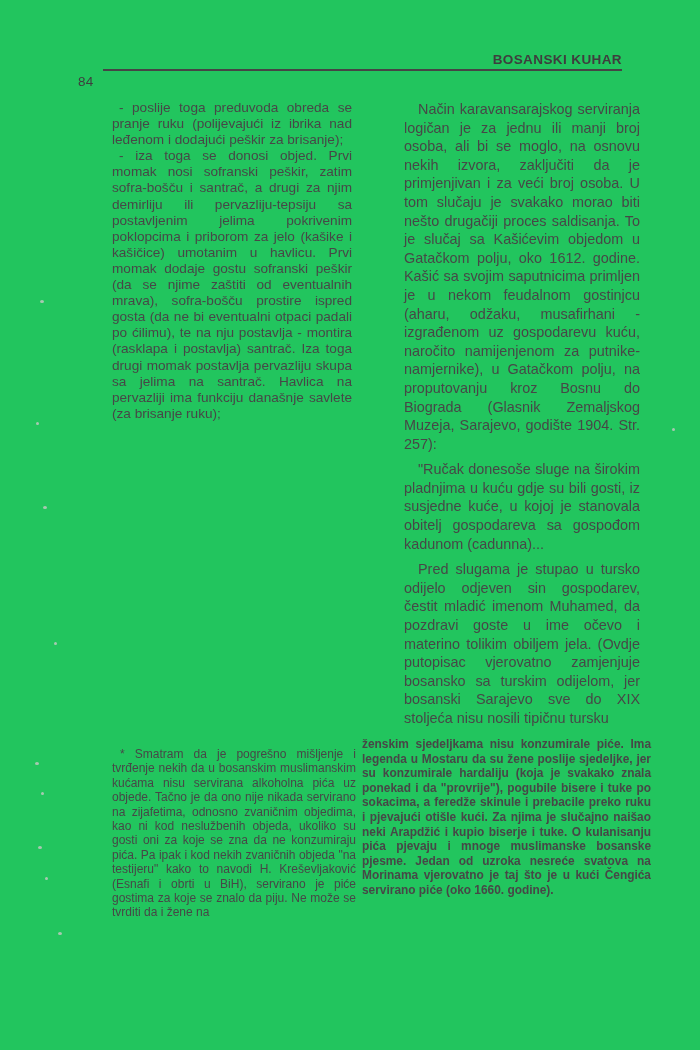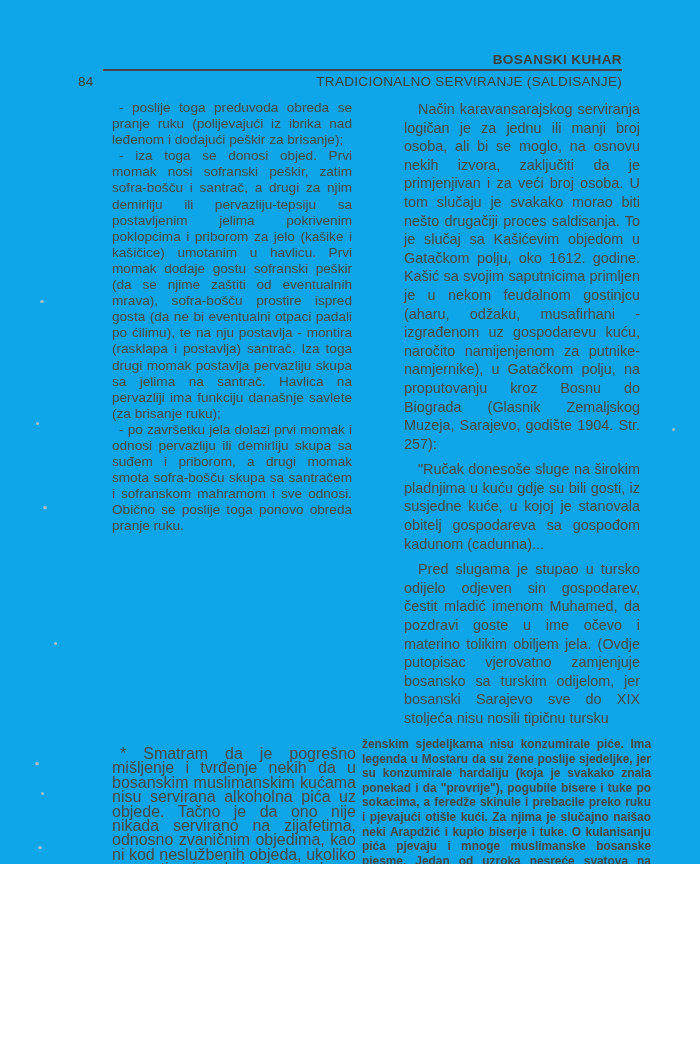--- a/index.html
+++ b/index.html
@@ -1,20 +1,20 @@
 <!DOCTYPE html>
 <html lang="bs"><head>
 <meta charset="utf-8">
 <style>
   html, body { margin: 0; padding: 0; background: #ffffff; }
   .page {
     position: relative;
     width: 700px;
-    height: 864px;
-    background: #0ea5e9;
+    height: 1050px;
+    background: #22c55e;
     font-family: "Liberation Sans", sans-serif;
     color: #474747;
     overflow: hidden;
   }
   
   .page-header {
     position: absolute;
     left: 78px;
     top: 52px;
     width: 544px;
@@ -62,21 +62,21 @@
   }
   .main-right p + p { margin-top: 7px; }
   .p-dash { text-indent: 7px; }
   .p-ind  { text-indent: 14px; margin-left: 32px; }
   
   .fn-left {
     position: absolute;
     left: 112px;
     top: 747px;
     width: 244px;
-    font-size: 16px;
+    font-size: 12px;
     line-height: 14.4px;
     text-align: justify;
   }
   .fn-left p { text-indent: 8px; }
   .fn-right {
     position: absolute;
     left: 362px;
     top: 737px;
     width: 289px;
     font-size: 11.9px;
@@ -106,28 +106,26 @@
 </head>
 <body>
 
 <div class="page">
 
   <header class="page-header">
     <div class="book-title">BOSANSKI KUHAR</div>
     <div class="header-rule"></div>
     <div class="header-row">
       <span class="page-number">84</span>
-      <span class="chapter-title">TRADICIONALNO SERVIRANJE (SALDISANJE)</span>
     </div>
   </header>
 
   <section class="main-left">
     <p class="p-dash">- poslije toga preduvoda obreda se pranje ruku (polijevajući iz ibrika nad leđenom i dodajući peškir za brisanje);</p>
     <p class="p-dash">- iza toga se donosi objed. Prvi momak nosi sofranski peškir, zatim sofra-bošču i santrač, a drugi za njim demirliju ili pervazliju-tepsiju sa postavljenim jelima pokrivenim poklopcima i priborom za jelo (kašike i kašičice) umotanim u havlicu. Prvi momak dodaje gostu sofranski peškir (da se njime zaštiti od eventualnih mrava), sofra-bošču prostire ispred gosta (da ne bi eventualni otpaci padali po ćilimu), te na nju postavlja - montira (rasklapa i postavlja) santrač. Iza toga drugi momak postavlja pervazliju skupa sa jelima na santrač. Havlica na pervazliji ima funkciju današnje savlete (za brisanje ruku);</p>
-    <p class="p-dash">- po završetku jela dolazi prvi momak i odnosi pervazliju ili demirliju skupa sa suđem i priborom, a drugi momak smota sofra-bošču skupa sa santračem i sofranskom mahramom i sve odnosi. Obično se poslije toga ponovo obreda pranje ruku.</p>
   </section>
 
   <section class="main-right">
     <p class="p-ind">Način karavansarajskog serviranja logičan je za jednu ili manji broj osoba, ali bi se moglo, na osnovu nekih izvora, zaključiti da je primjenjivan i za veći broj osoba. U tom slučaju je svakako morao biti nešto drugačiji proces saldisanja. To je slučaj sa Kašićevim objedom u Gatačkom polju, oko 1612. godine. Kašić sa svojim saputnicima primljen je u nekom feudalnom gostinjcu (aharu, odžaku, musafirhani - izgrađenom uz gospodarevu kuću, naročito namijenjenom za putnike-namjernike), u Gatačkom polju, na proputovanju kroz Bosnu do Biograda (Glasnik Zemaljskog Muzeja, Sarajevo, godište 1904. Str. 257):</p>
     <p class="p-ind">"Ručak donesoše sluge na širokim pladnjima u kuću gdje su bili gosti, iz susjedne kuće, u kojoj je stanovala obitelj gospodareva sa gospođom kadunom (cadunna)...</p>
     <p class="p-ind">Pred slugama je stupao u tursko odijelo odjeven sin gospodarev, čestit mladić imenom Muhamed, da pozdravi goste u ime očevo i materino tolikim obiljem jela. (Ovdje putopisac vjerovatno zamjenjuje bosansko sa turskim odijelom, jer bosanski Sarajevo sve do XIX stoljeća nisu nosili tipičnu tursku</p>
   </section>
 
   <section class="fn-left">
     <p>* Smatram da je pogrešno mišljenje i tvrđenje nekih da u bosanskim muslimanskim kućama nisu servirana alkoholna pića uz objede. Tačno je da ono nije nikada servirano na zijafetima, odnosno zvaničnim objedima, kao ni kod neslužbenih objeda, ukoliko su gosti oni za koje se zna da ne konzumiraju pića. Pa ipak i kod nekih zvaničnih objeda "na testijeru" kako to navodi H. Kreševljaković (Esnafi i obrti u BiH), servirano je piće gostima za koje se znalo da piju. Ne može se tvrditi da i žene na</p>

